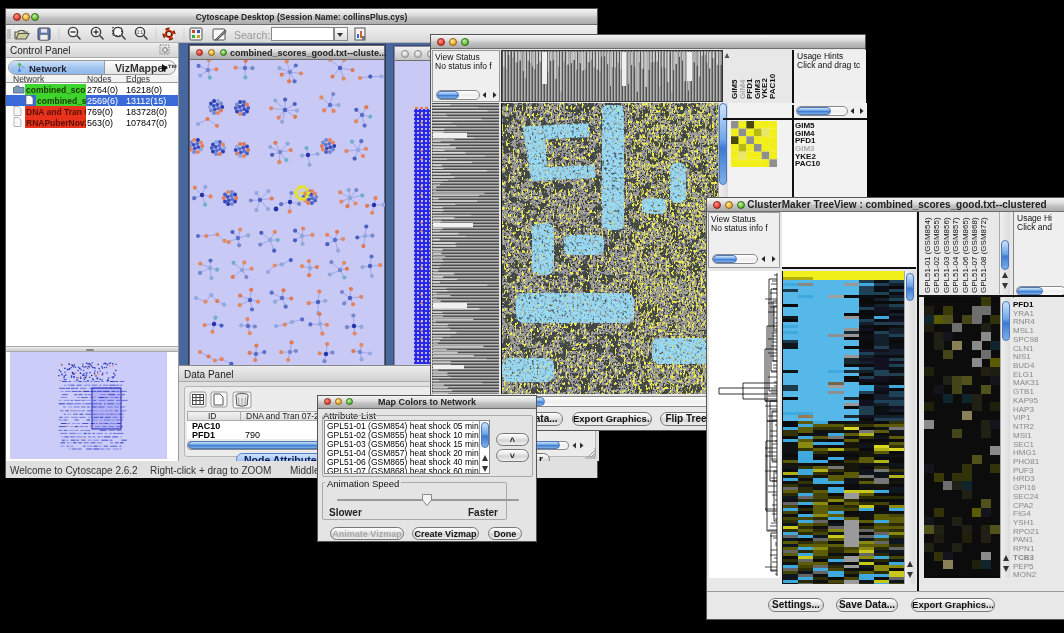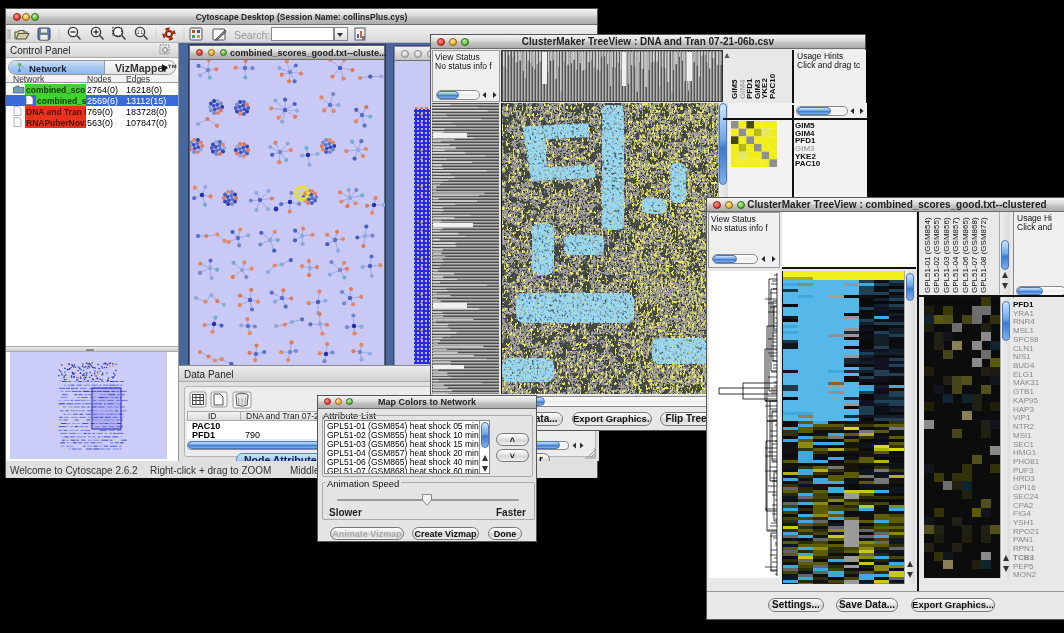--- a/index.html
+++ b/index.html
@@ -1192,21 +1192,20 @@
 <svg width="12" height="12" style="position:absolute;right:1px;bottom:18px;">
         <path d="M11 1 L11 11 L1 11" fill="none" stroke="#999"></path>
         <path d="M10 4 L4 10 M10 7 L7 10" stroke="#999"></path>
       </svg>
 </div>
 <div class="win" style="left:430px;top:34px;width:436px;height:397px;background:#e8e8e8;border:1px solid #555;z-index:2;">
 <div class="titlebar">
         <span class="tl r" style="left:6px;"></span>
         <span class="tl y" style="left:18px;"></span>
         <span class="tl g" style="left:30px;"></span>
-        <div class="t" style="font-size:10px;">ClusterMaker TreeView : DNA and Tran 07-21-06b.csv</div>
       </div>
 <div class="abs" style="left:1px;top:15px;width:68px;height:52px;background:#efefef;border:1px solid #999;">
 <span class="lbl" style="left:2px;top:1px;font-size:8.5px;color:#111;">View Status</span>
 <span class="lbl" style="left:2px;top:10px;font-size:8.5px;color:#111;">No status info f</span>
 <span class="abs aquabar" style="left:3px;top:39px;width:44px;height:10px;"></span>
 <span class="thumb" style="left:4px;top:40px;width:22px;height:8px;"></span>
 <svg width="22" height="10" style="position:absolute;left:48px;top:39px;">
           <path d="M5 2 L1.5 5 L5 8 Z" fill="#222"></path>
           <path d="M12 2 L15.5 5 L12 8 Z" fill="#222"></path>
         </svg>
@@ -2691,21 +2690,21 @@
 <span class="abs sb-track-v" style="right:0;top:0;width:10px;height:54px;background:#fff;border-left:1px solid #999;">
 <span class="thumb" style="left:0.5px;top:1px;width:8px;height:26px;border-radius:4px;"></span>
 <svg width="10" height="20" style="position:absolute;left:0;top:33px;">
             <path d="M5 1 L8 7 L2 7 Z" fill="#333"></path>
             <path d="M2 12 L8 12 L5 18 Z" fill="#333"></path>
           </svg>
         </span>
 </div>
 <span class="btn" style="left:178px;top:37px;width:33px;height:13px;font-size:9px;border-radius:7px;">˄</span>
 <span class="btn" style="left:178px;top:53px;width:33px;height:13px;font-size:9px;border-radius:7px;">˅</span>
-<div class="abs" style="left:4px;top:86px;width:213px;height:38px;border:1px solid #aaa;border-radius:2px;">
+<div class="abs" style="left:4px;top:86px;width:185px;height:38px;border:1px solid #aaa;border-radius:2px;">
 <span class="lbl" style="left:2px;top:-5px;font-size:9.5px;color:#111;background:#e4e4e4;padding:0 2px;">Animation Speed</span>
 <span class="abs" style="left:14px;top:16px;width:182px;height:2px;background:#999;border-radius:1px;"></span>
 <svg width="12" height="14" style="position:absolute;left:98px;top:10px;">
           <path d="M1.5 1.5 H10.5 V7 L6 12.5 L1.5 7 Z" fill="#f4f4f4" stroke="#888"></path>
         </svg>
 <span class="lbl" style="left:6px;top:24px;font-size:10px;font-weight:bold;color:#222;">Slower</span>
 <span class="lbl" style="right:8px;top:24px;font-size:10px;font-weight:bold;color:#222;">Faster</span>
 </div>
 <span class="btn" style="left:12px;top:131px;width:74px;height:13px;font-size:9px;color:#aaa;">Animate Vizmap</span>
 <span class="btn" style="left:94px;top:131px;width:67px;height:13px;font-size:9px;">Create Vizmap</span>

